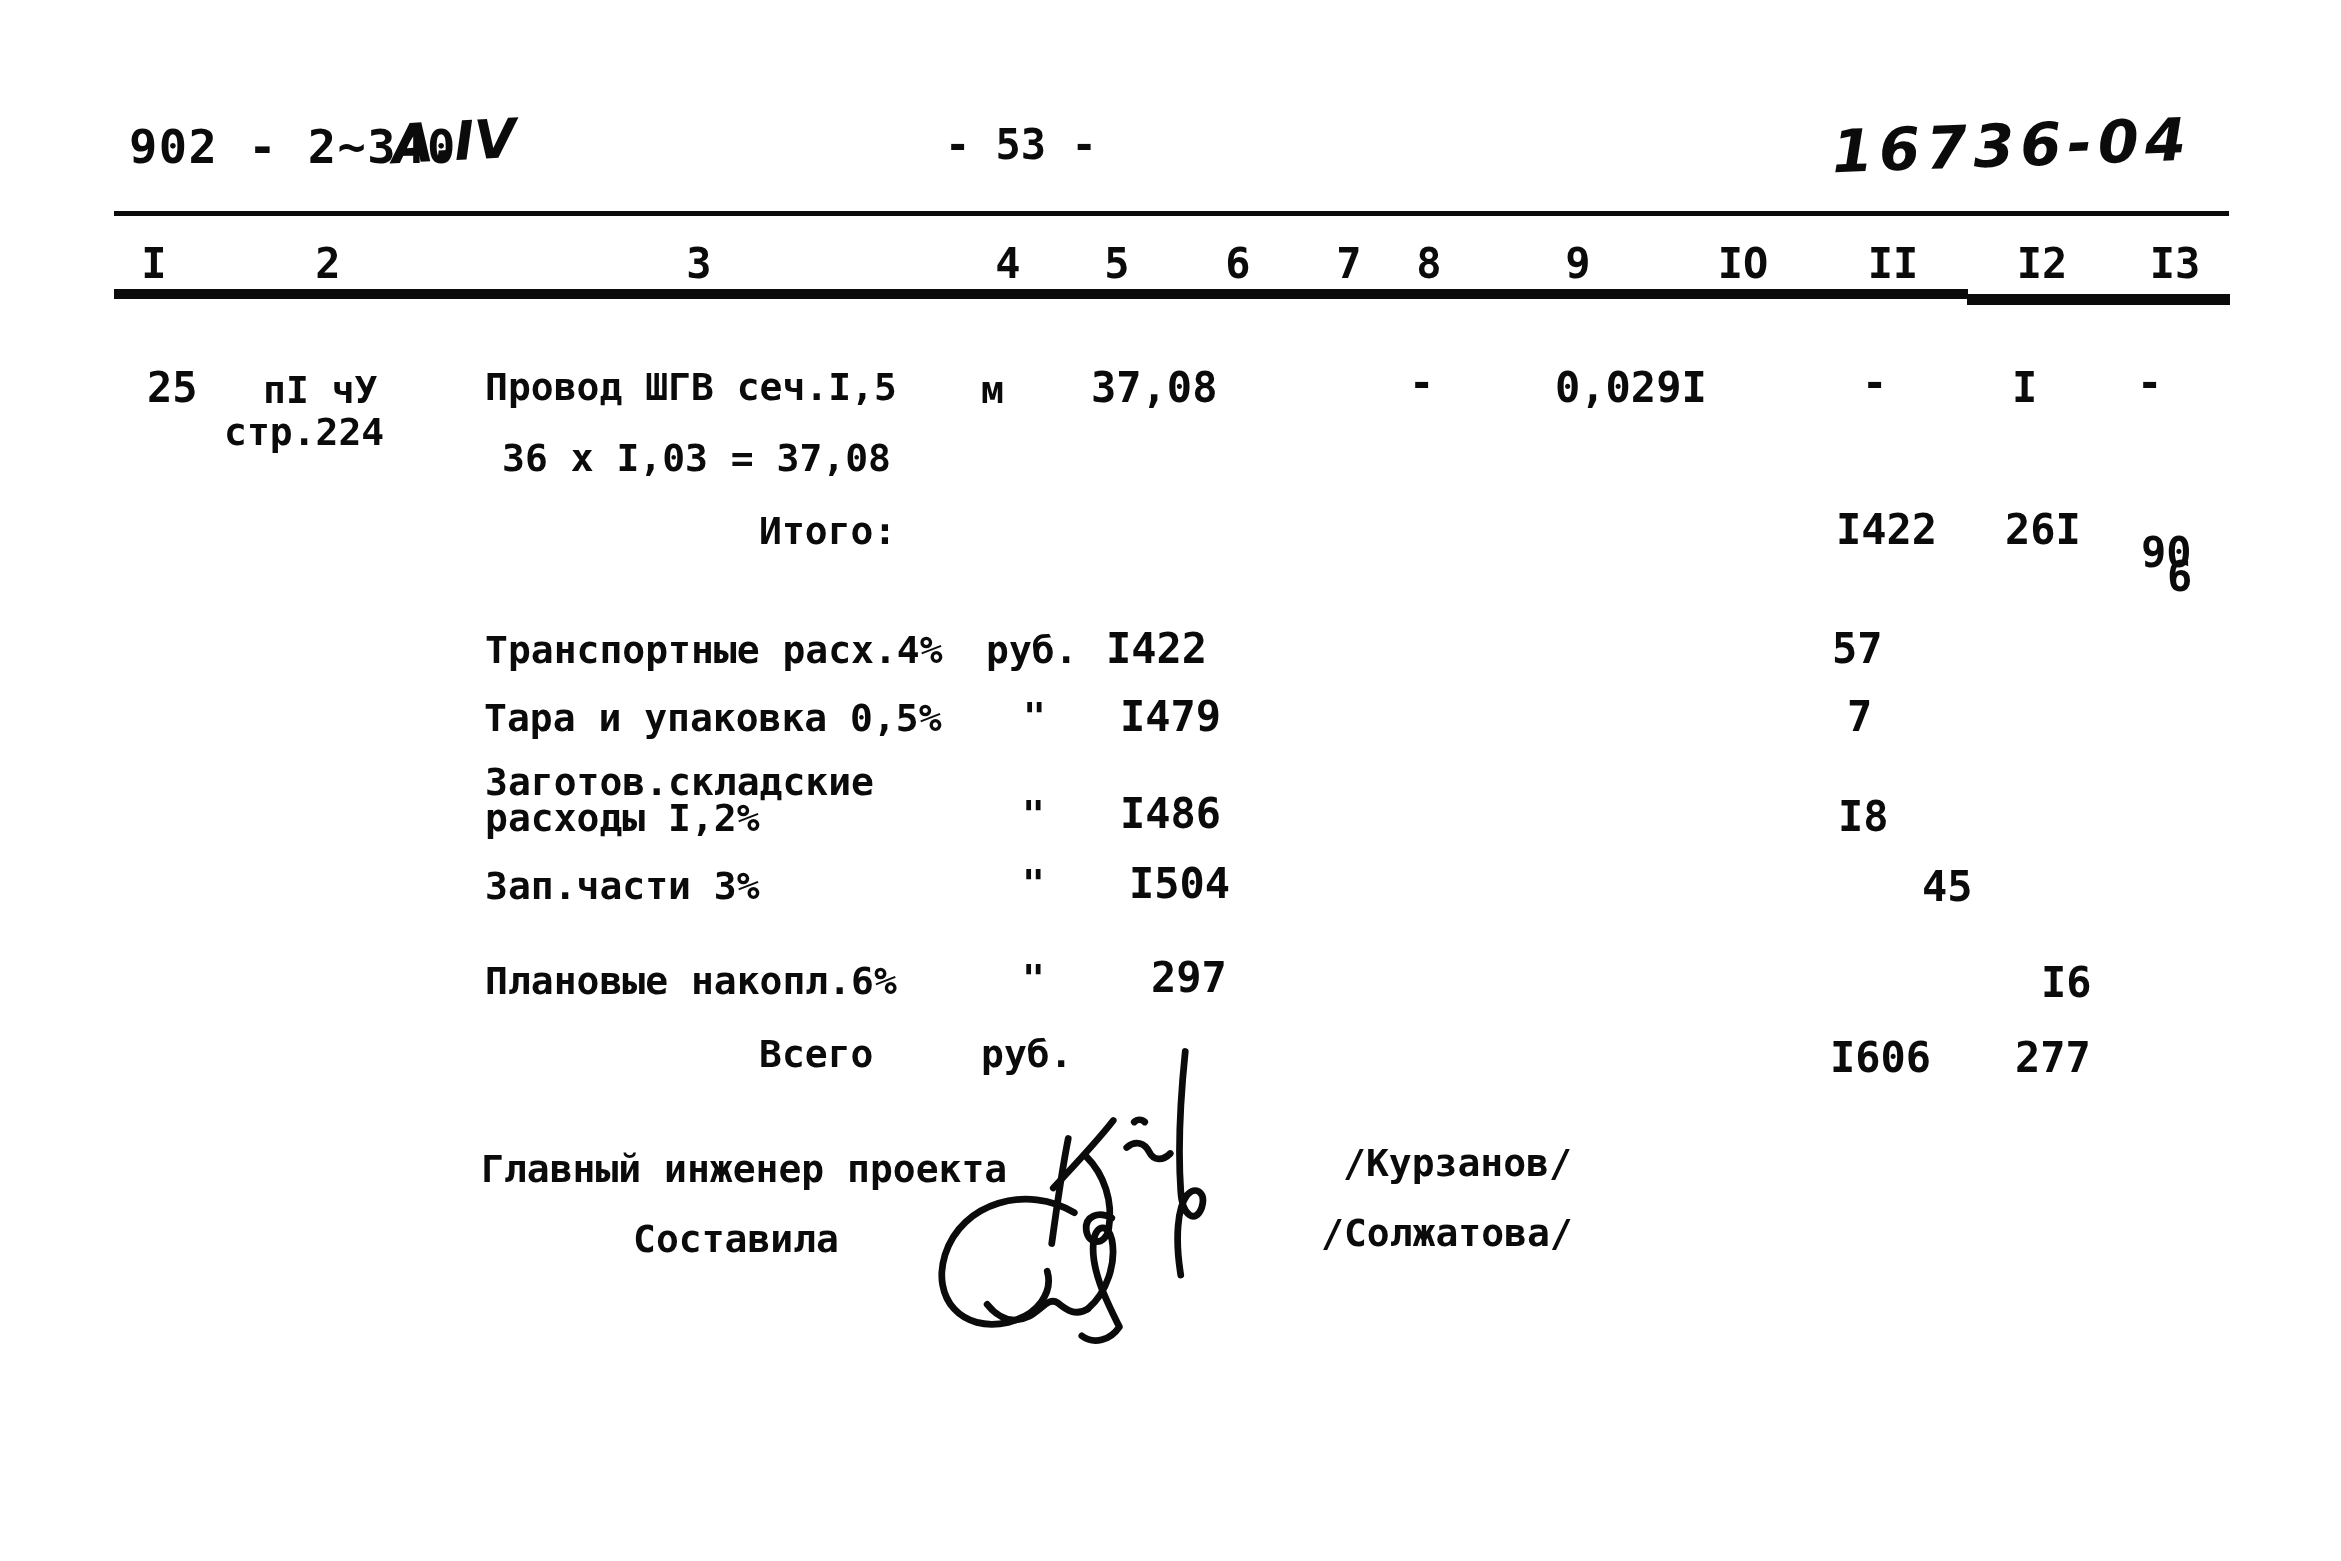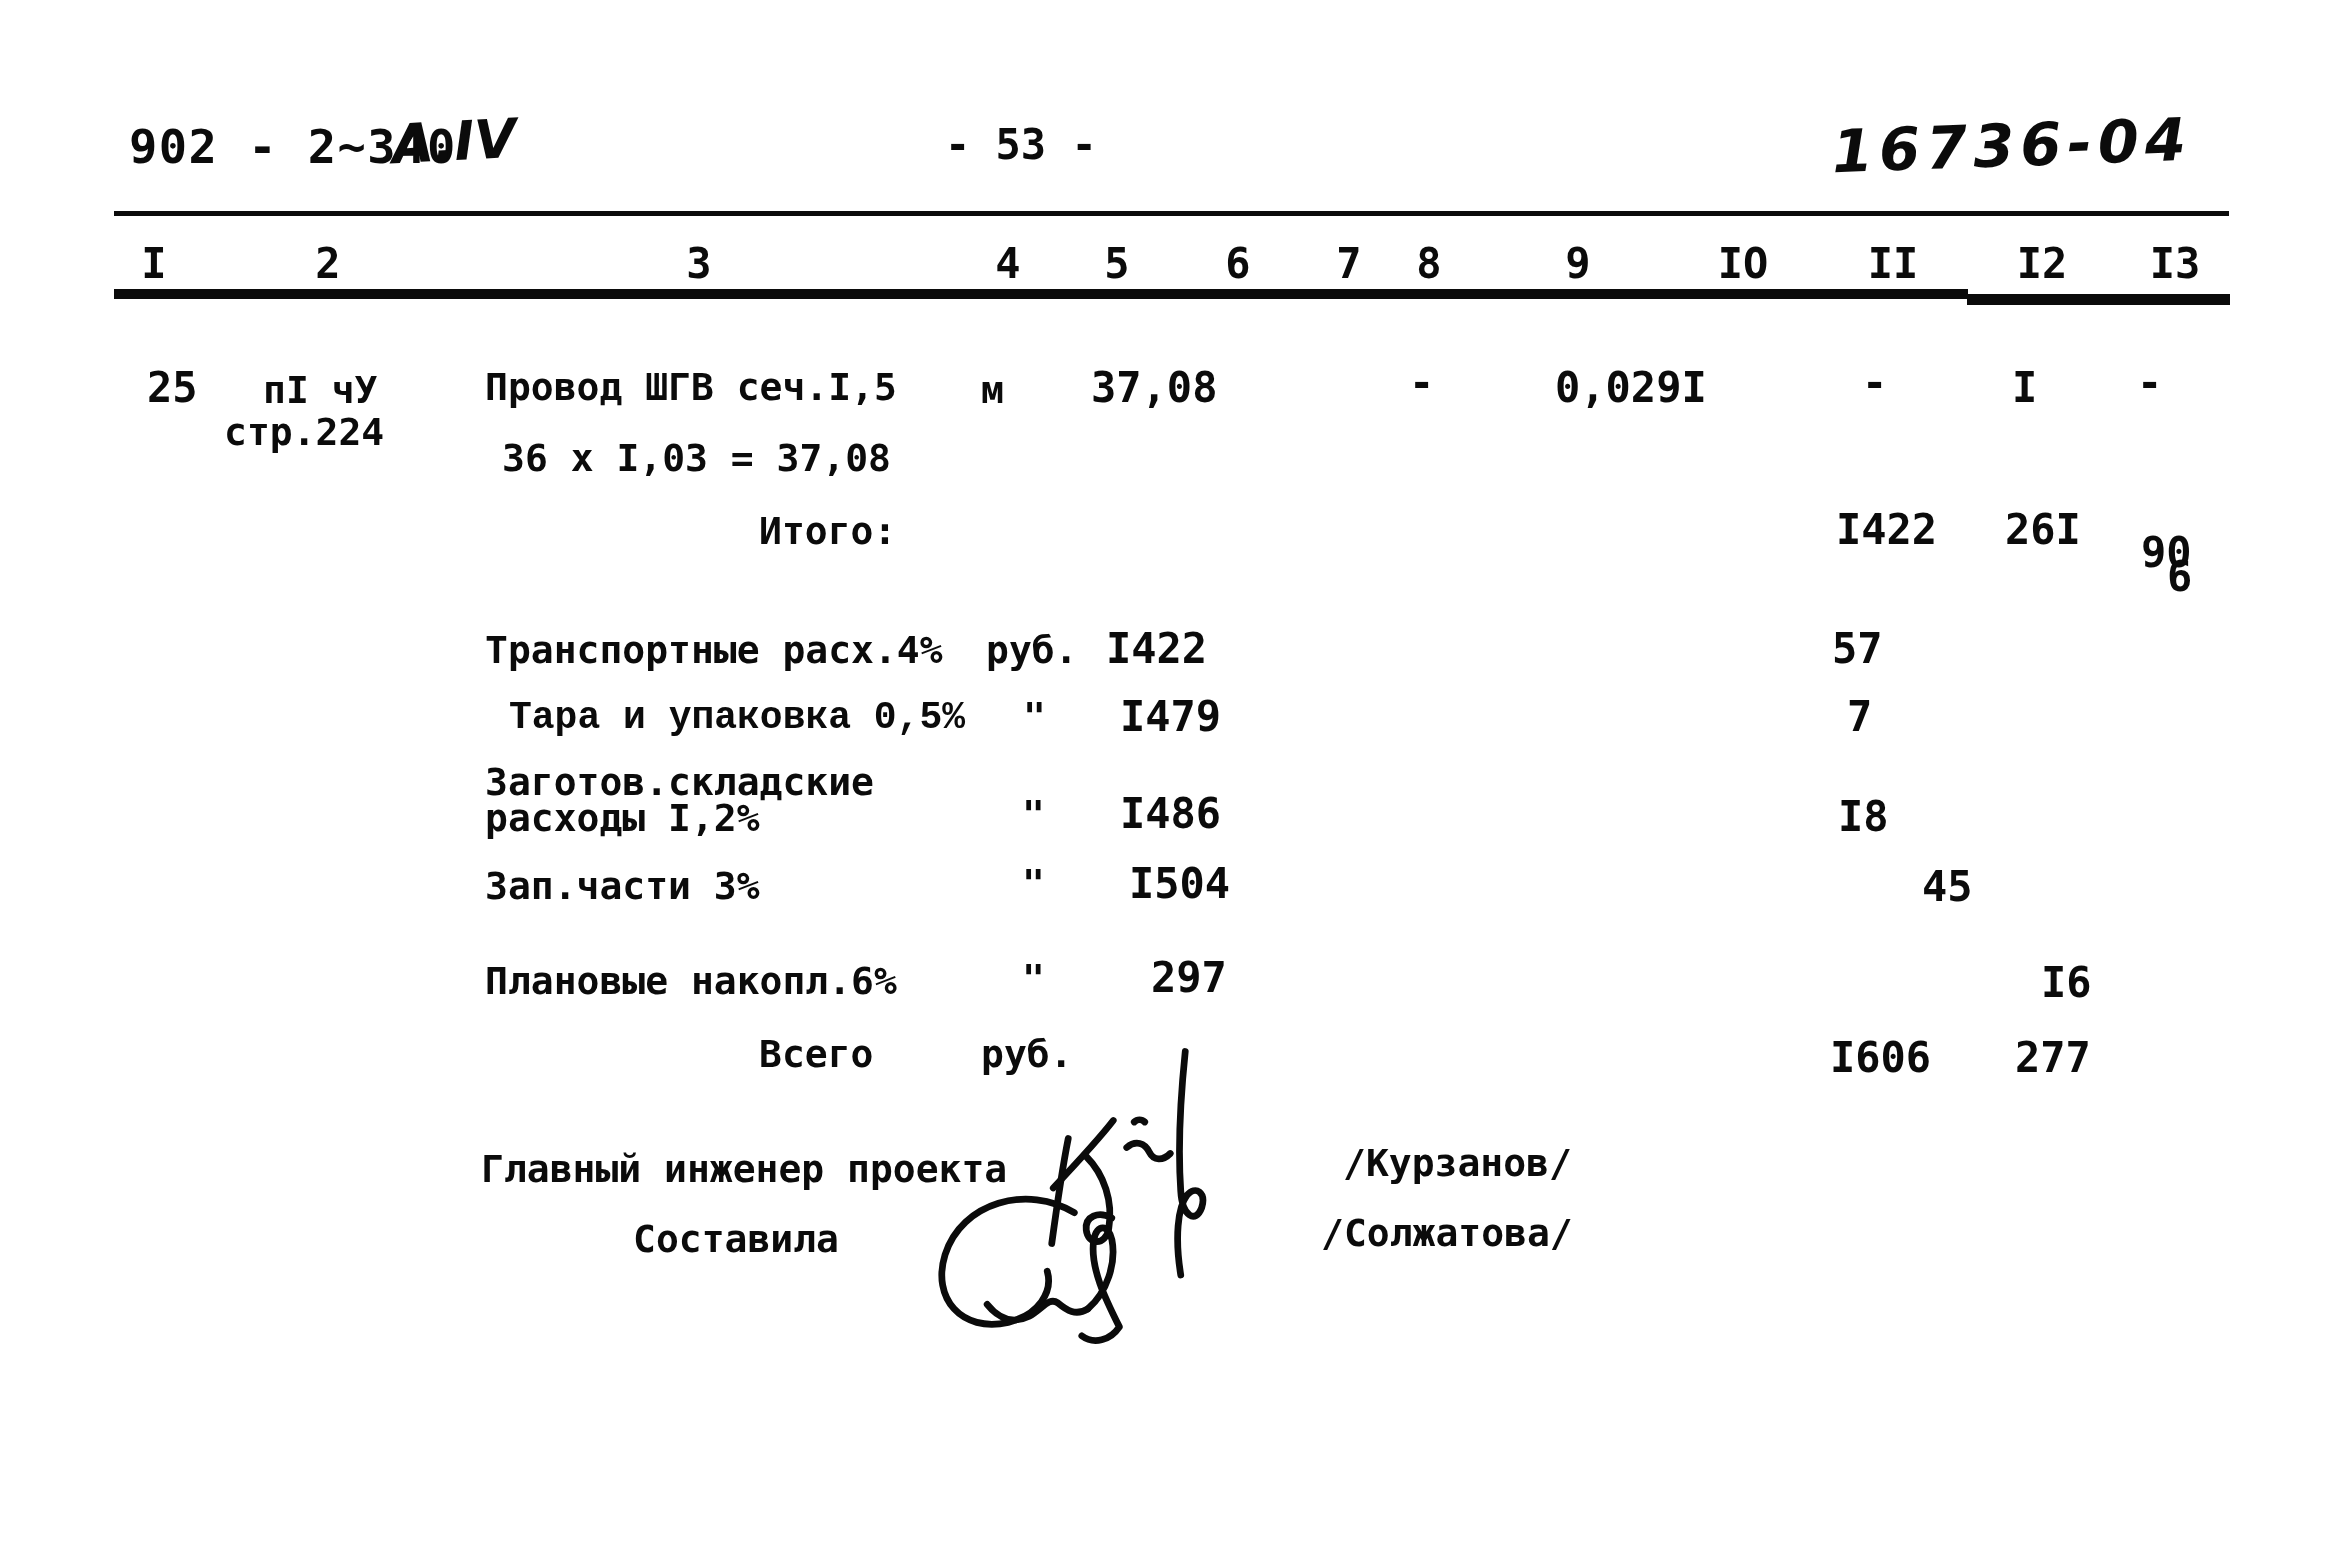--- a/index.html
+++ b/index.html
@@ -66,21 +66,21 @@
   <div class="abs tw t56" style="left:1836px;top:509px;">I422</div>
   <div class="abs tw t56" style="left:2005px;top:509px;">26I</div>
   <div class="abs tw t56" style="left:2141px;top:509px;margin-top:23px;">90</div>
   <div class="abs tw t56" style="left:2167px;top:556px;">6</div>
 
   <div class="abs tw t50" style="left:485px;top:631px;">Транспортные расх.4%</div>
   <div class="abs tw t50" style="left:986px;top:631px;">руб.</div>
   <div class="abs tw t56" style="left:1106px;top:628px;">I422</div>
   <div class="abs tw t56" style="left:1832px;top:628px;">57</div>
 
-  <div class="abs tw t50" style="left:509px;top:699px;font-family:Liberation Mono, monospace;">Тара и упаковка 0,5%</div>
+  <div class="abs tw t50" style="left:484px;top:699px;">Тара и упаковка 0,5%</div>
   <div class="abs tw t50" style="left:1023px;top:697px;">"</div>
   <div class="abs tw t56" style="left:1120px;top:696px;">I479</div>
   <div class="abs tw t56" style="left:1847px;top:696px;">7</div>
 
   <div class="abs tw t50" style="left:485px;top:763px;">Заготов.складские</div>
   <div class="abs tw t50" style="left:485px;top:799px;">расходы I,2%</div>
   <div class="abs tw t50" style="left:1022px;top:795px;">"</div>
   <div class="abs tw t56" style="left:1120px;top:793px;">I486</div>
   <div class="abs tw t56" style="left:1838px;top:796px;">I8</div>
 

